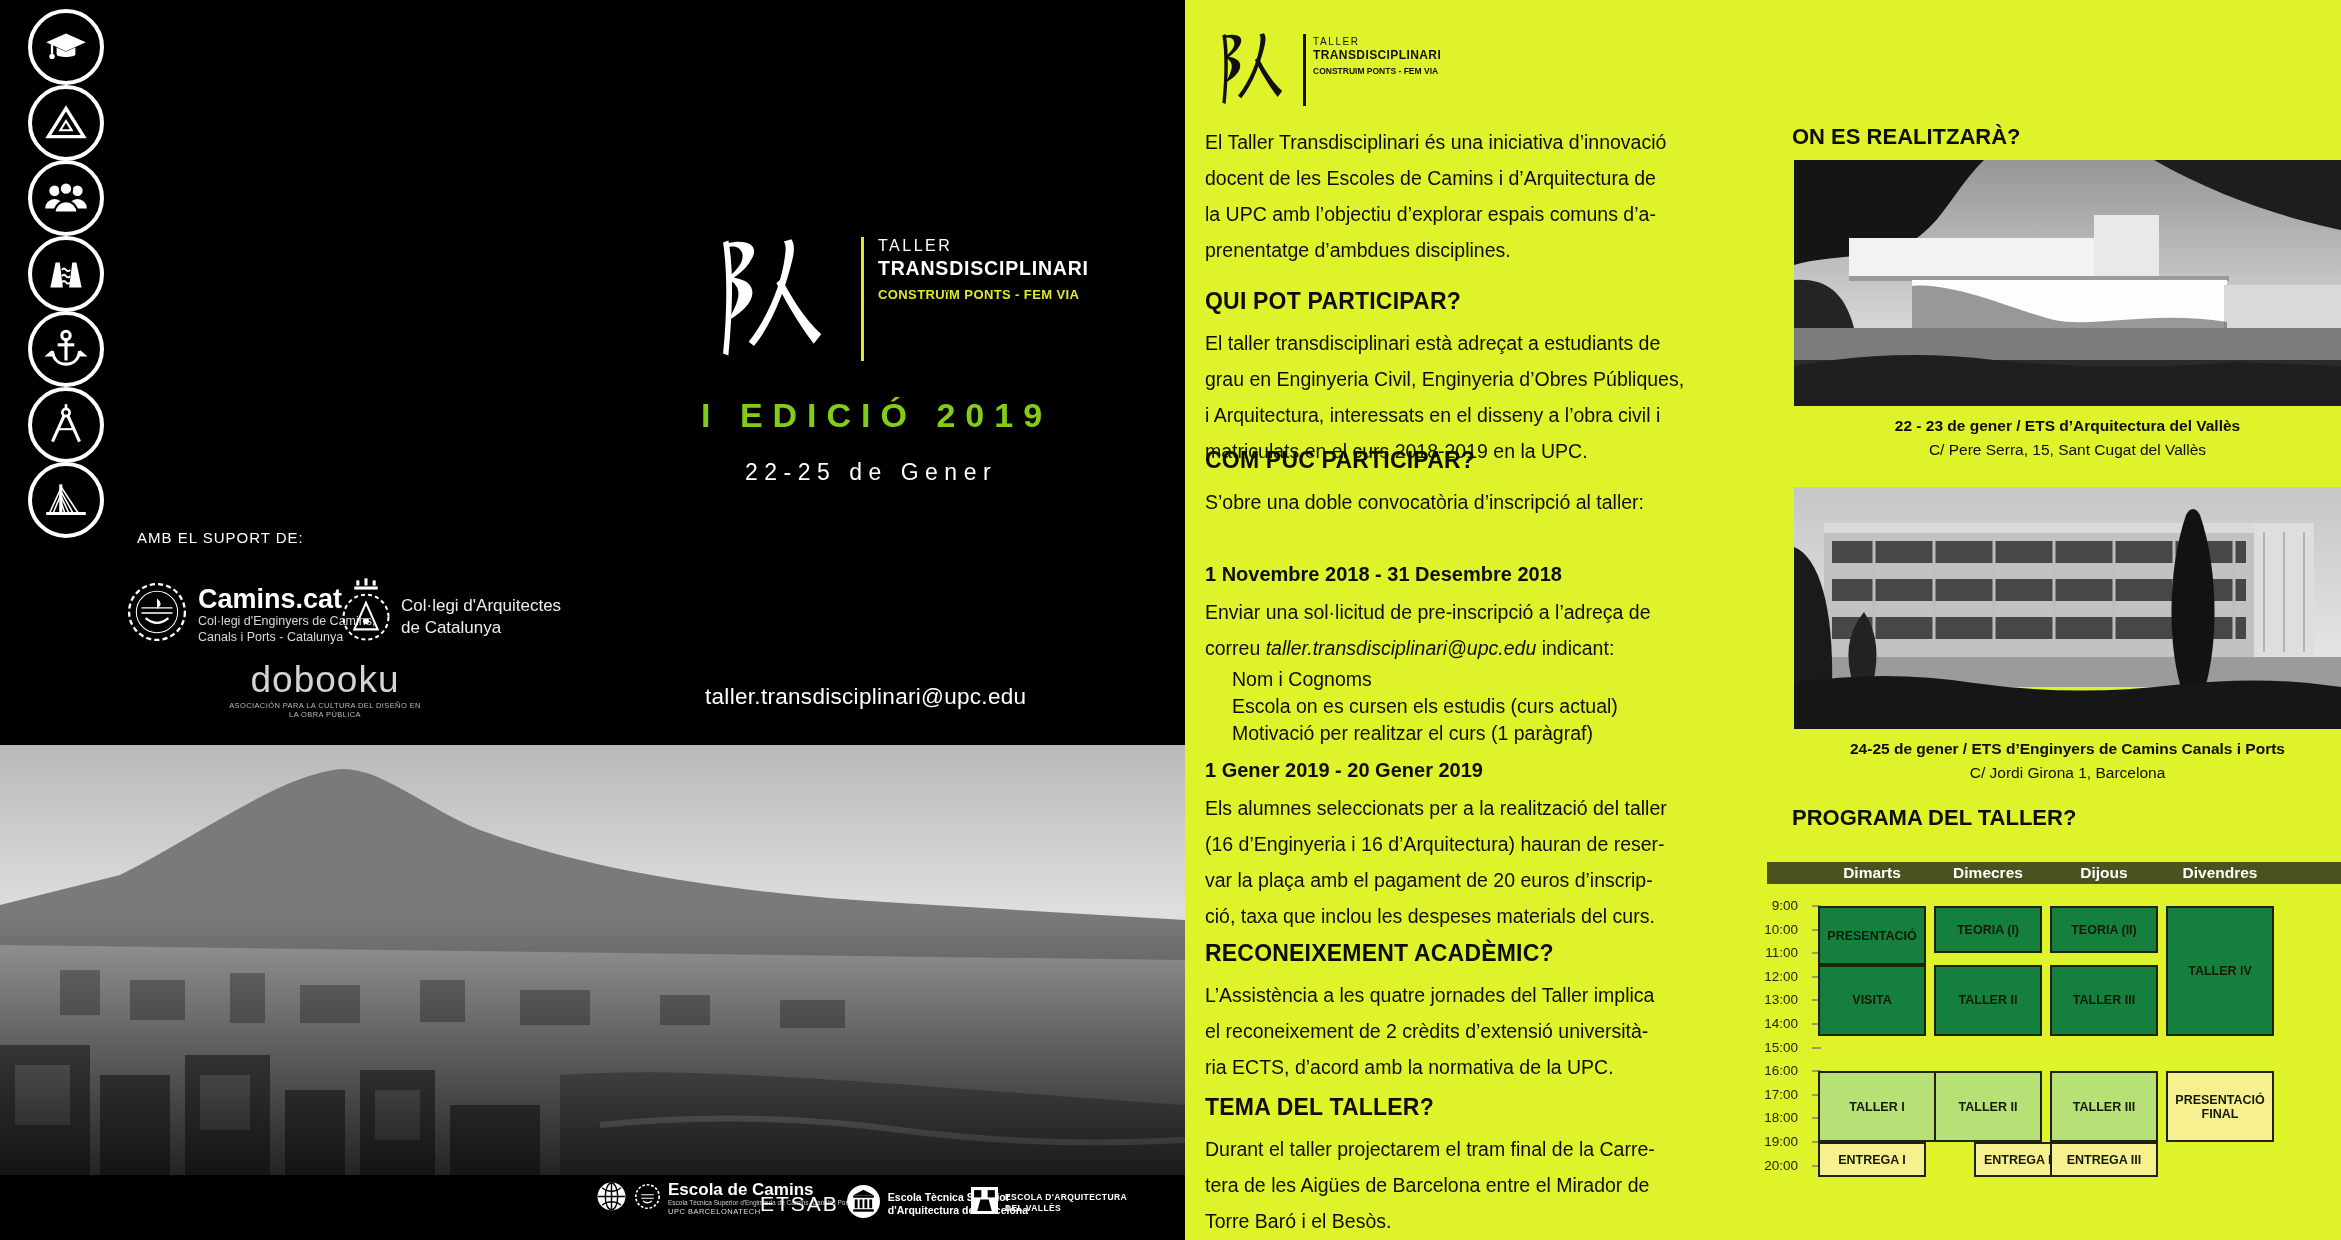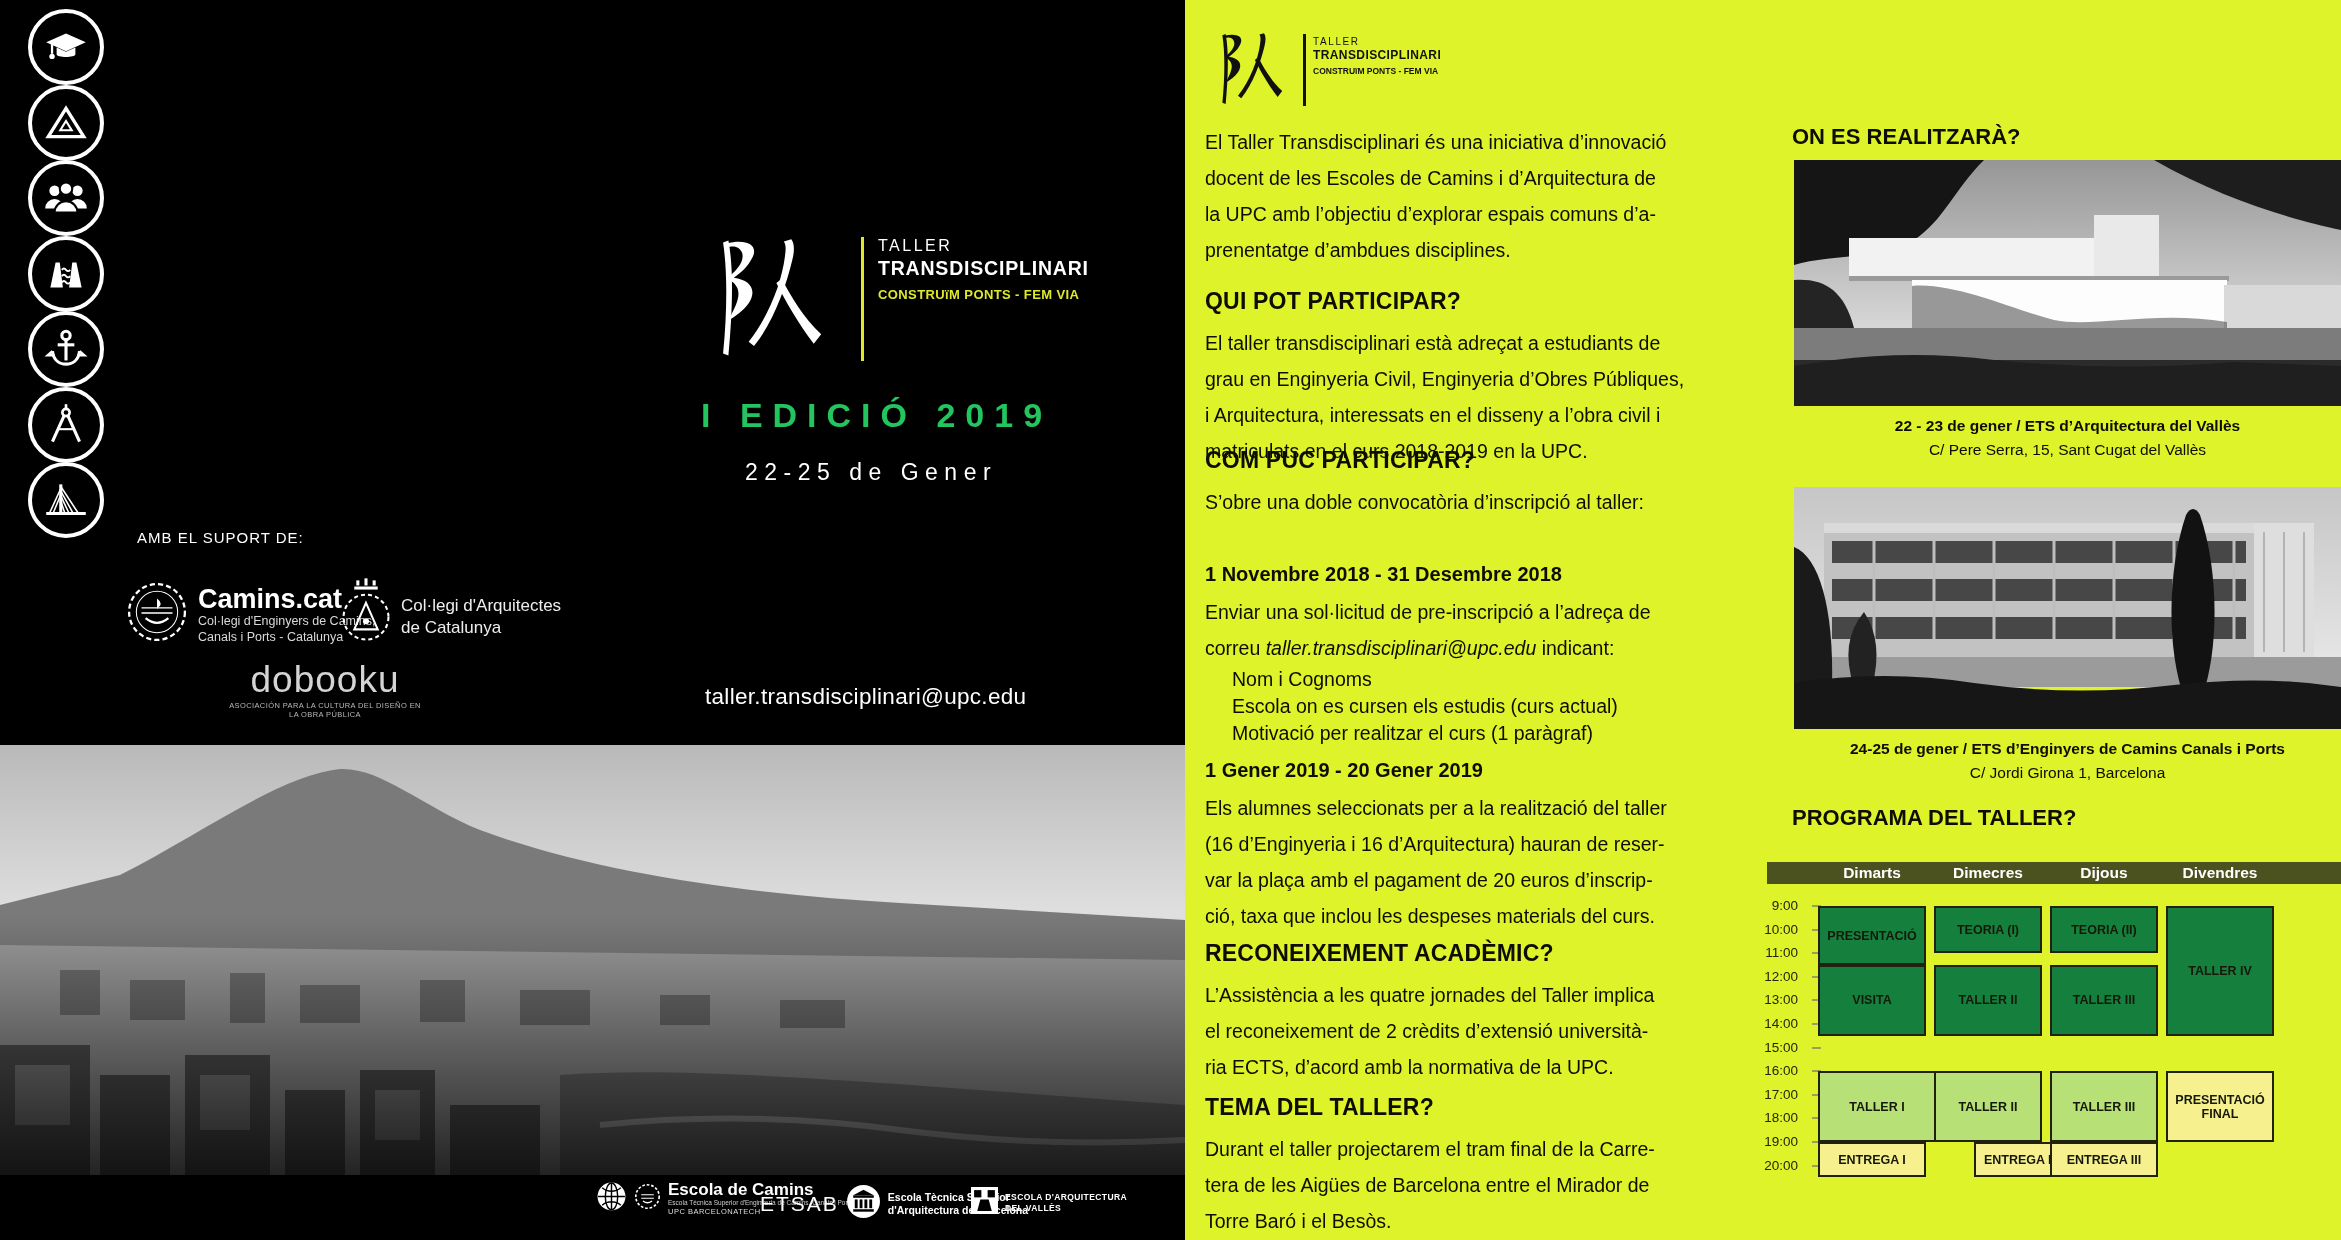--- a/index.html
+++ b/index.html
@@ -9,21 +9,21 @@
   
   #black-panel{left:0;top:0;width:1185px;height:1240px;background:#000;}
   .rail-icon{position:absolute;width:68px;height:68px;border:4px solid #fff;border-radius:50%;
              display:flex;align-items:center;justify-content:center;}
   .rail-icon svg{width:50px;height:50px;}
   #big-logo-glyph{left:700px;top:234px;width:140px;height:128px;color:#fff;}
   #big-logo-bar{left:861px;top:237px;width:3px;height:124px;background:#dfe92c;}
   .logo-l1{font-size:16px;letter-spacing:2.5px;color:#fff;}
   .logo-l2{font-size:19.5px;font-weight:bold;letter-spacing:0.8px;color:#fff;margin-top:2px;}
   .logo-l3{font-size:13px;font-weight:bold;letter-spacing:0.4px;color:#dfe92c;margin-top:7px;}
-  #edition-line{left:701px;top:396px;font-size:34px;font-weight:bold;letter-spacing:10px;color:#22c55e;white-space:nowrap;}
+  #edition-line{left:701px;top:396px;font-size:34px;font-weight:bold;letter-spacing:10px;color:#84cc16;white-space:nowrap;}
   #dates-line{left:745px;top:459px;font-size:23px;letter-spacing:6.5px;color:#fff;white-space:nowrap;}
   #support-label{left:137px;top:529px;font-size:15px;letter-spacing:1px;color:#fff;}
   #caminscat-name{font-size:27px;font-weight:bold;color:#fff;line-height:28px;}
   .sponsor-small{font-size:12.5px;color:#d9d9d9;line-height:16px;}
   .coac-text{font-size:17px;color:#eee;line-height:22px;}
   #dobooku-name{font-size:37px;color:#d4d4d4;letter-spacing:1px;line-height:36px;}
   #dobooku-caption{font-size:7.5px;color:#b9b9b9;letter-spacing:0.4px;margin-top:3px;}
   #email-line{left:705px;top:684px;font-size:22.5px;color:#fff;letter-spacing:0.3px;}
   
   .flogo{position:absolute;display:flex;align-items:center;gap:7px;color:#fff;}

